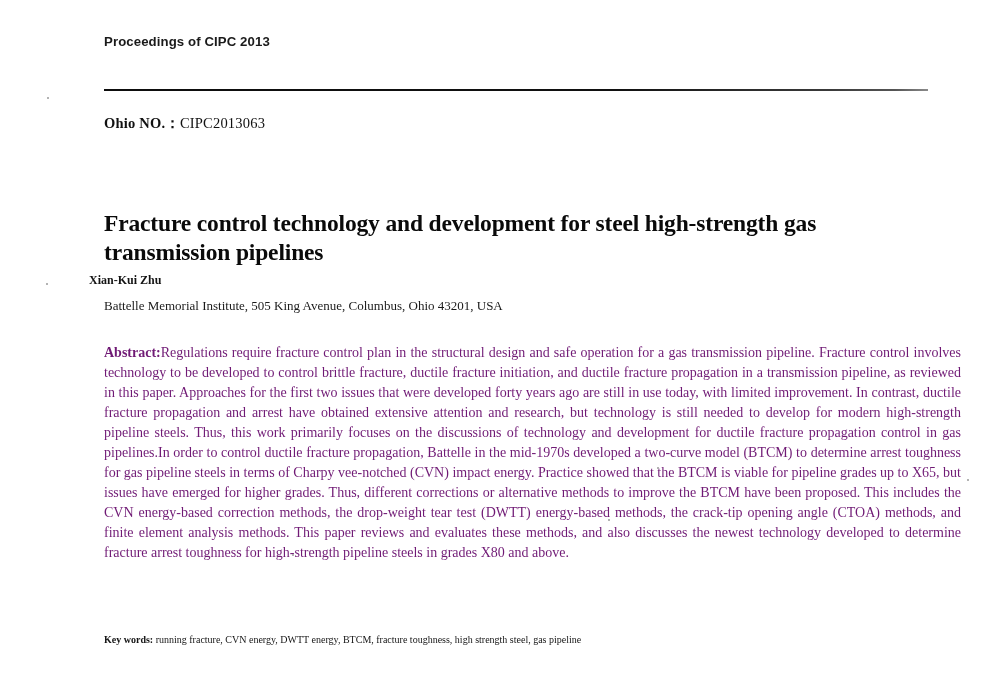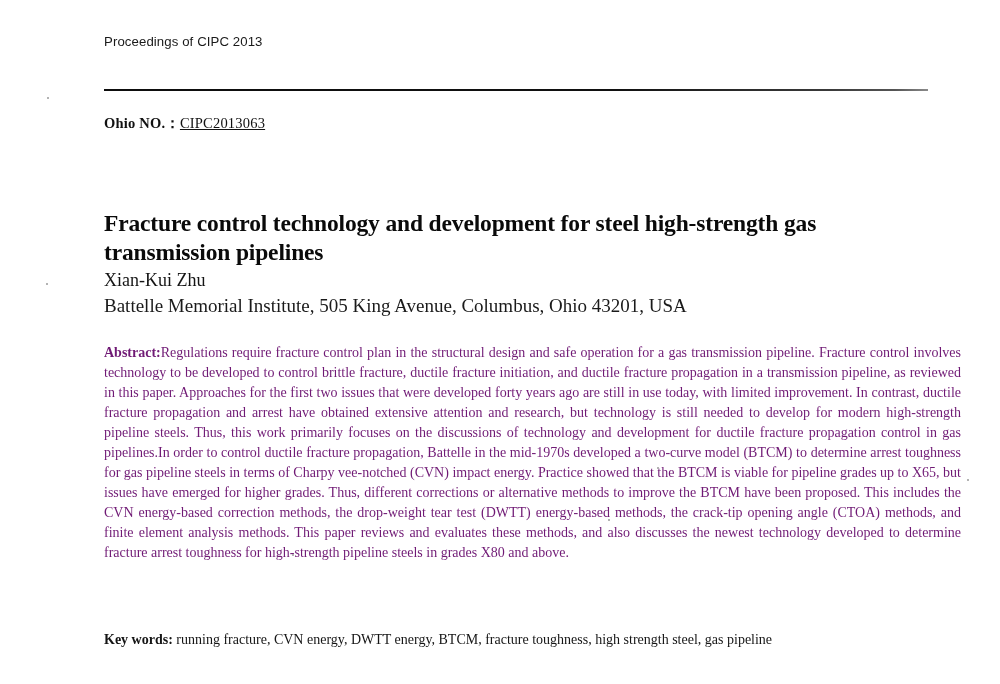--- a/index.html
+++ b/index.html
@@ -27,21 +27,21 @@
   }
 
   
   .conf-header {
     position: absolute;
     left: 104px;
     top: 33px;
     width: 600px;
     font-family: "Liberation Sans", "DejaVu Sans", sans-serif;
     font-size: 13.2px;
-    font-weight: 400;
+    font-weight: 700;
     line-height: 17.5px;
     color: #1a1a1a;
     letter-spacing: 0.1px;
   }
   .conf-header div {
     white-space: nowrap;
   }
 
   .header-rule {
     position: absolute;
@@ -65,51 +65,51 @@
     line-height: 20px;
     white-space: nowrap;
   }
   .paper-no .label {
     font-weight: bold;
     letter-spacing: 0.2px;
   }
   .paper-no .value {
     font-weight: normal;
     letter-spacing: 0.2px;
-    text-decoration: underline;
   }
 
   
   .paper-title {
     position: absolute;
     left: 104px;
     top: 193px;
     width: 790px;
     font-size: 23.5px;
     font-weight: bold;
     line-height: 29px;
     letter-spacing: -0.15px;
     color: #0a0a0a;
   }
 
   
   .author {
     position: absolute;
-    left: 104px;
+    left: 89px;
     top: 270px;
-    font-size: 18px;
+    font-size: 12px;
     line-height: 21px;
     color: #141414;
     white-space: nowrap;
+    font-weight: bold;
   }
   .affiliation {
     position: absolute;
     left: 104px;
     top: 297px;
-    font-size: 19px;
+    font-size: 13px;
     line-height: 18px;
     color: #1a1a1a;
     white-space: nowrap;
   }
 
   
   .abstract {
     position: absolute;
     left: 104px;
     top: 343px;
@@ -123,21 +123,21 @@
   }
   .abstract .lead {
     font-weight: bold;
   }
 
   .keywords {
     position: absolute;
     left: 104px;
     top: 629px;
     width: 857px;
-    font-size: 14px;
+    font-size: 10px;
     line-height: 22px;
     color: #151515;
     white-space: nowrap;
   }
   .keywords .lead {
     font-weight: bold;
   }
 
   
   .speckle {

